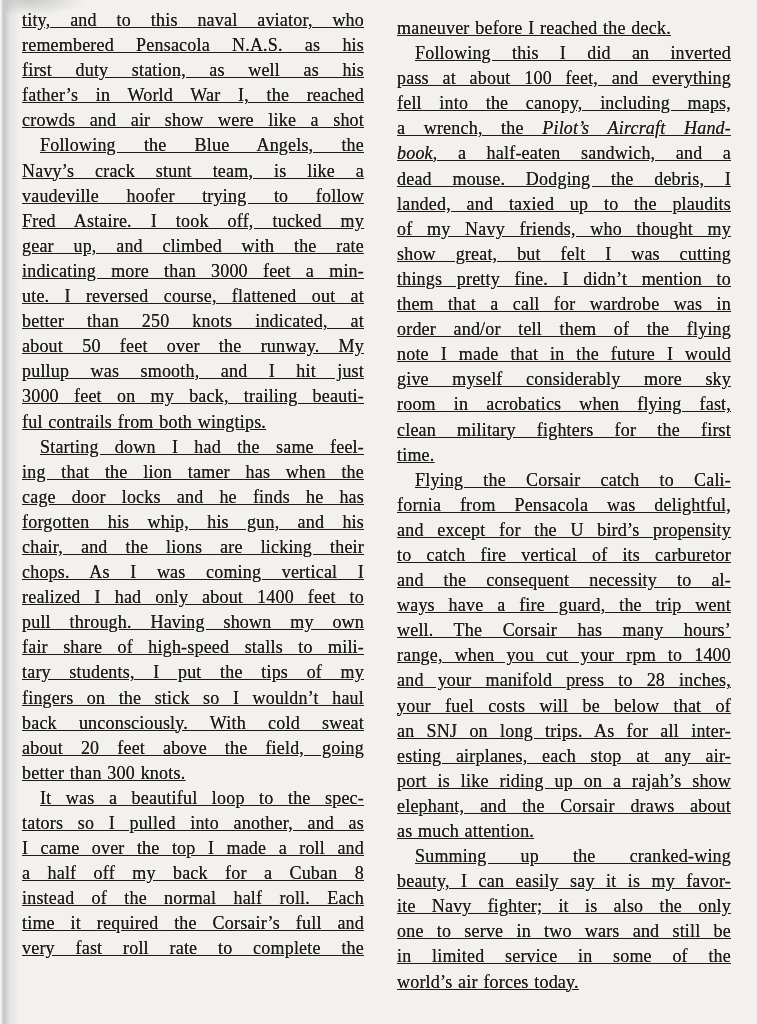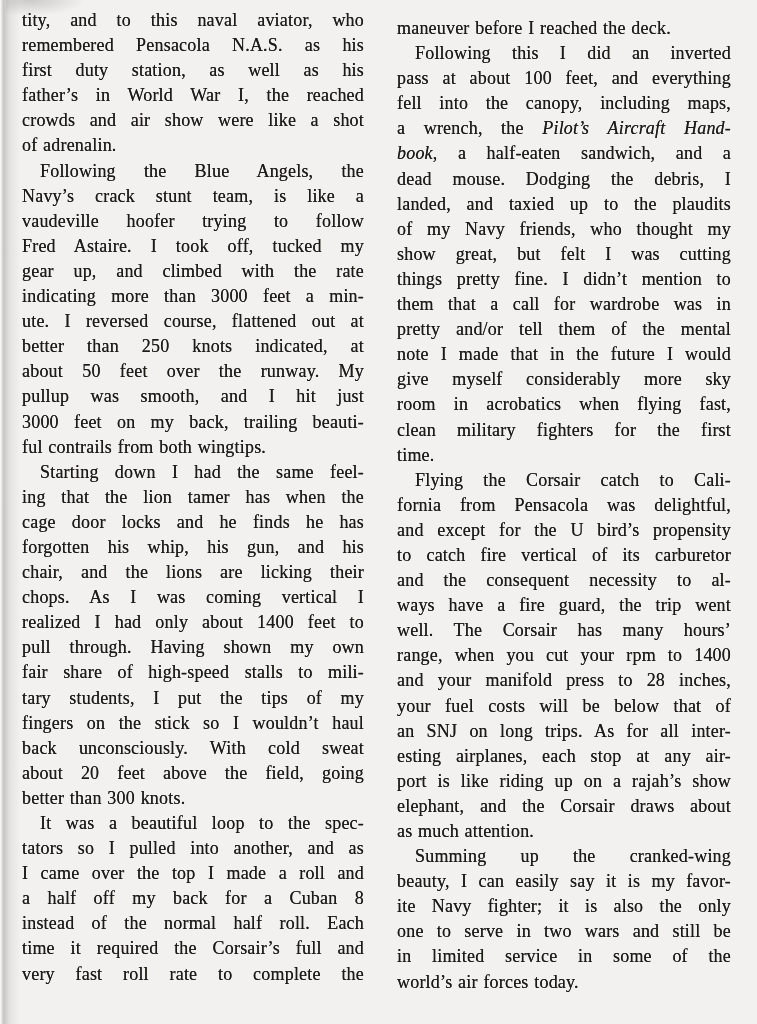--- a/index.html
+++ b/index.html
@@ -30,20 +30,21 @@
   }
   .scan-corner {
     position: absolute;
     left: 6px; top: 0;
     width: 80px; height: 16px;
     background: radial-gradient(ellipse at 30% 0%, rgba(140,140,138,0.38), rgba(140,140,138,0) 70%);
     pointer-events: none;
   }
   .col {
     position: absolute;
+    text-decoration: underline;
   }
   .col-left  { left: 22px;  top: 8px;  width: 342px; }
   .col-right { left: 397px; top: 16px; width: 334px; }
   .line {
     font-size: 18px;
     line-height: 25.1px;
     letter-spacing: 0.2px;
     word-spacing: 1px;
     text-align: justify;
     text-align-last: justify;
@@ -59,21 +60,20 @@
 
 <div class="page" style="--paper: #f2f1ef; --ink: #1c1b19; --edge: #c7c6c4;">
   <div class="scan-edge"></div>
   <div class="scan-corner"></div>
   <div class="col col-left">
       <div class="line"><span>tity, and to this naval aviator, who</span></div>
       <div class="line"><span>remembered Pensacola N.A.S. as his</span></div>
       <div class="line"><span>first duty station, as well as his</span></div>
       <div class="line"><span>father’s in World War I, the reached</span></div>
       <div class="line"><span>crowds and air show were like a shot</span></div>
-      <div class="line end"><span>of adrenalin.</span></div>
       <div class="line indent"><span>Following the Blue Angels, the</span></div>
       <div class="line"><span>Navy’s crack stunt team, is like a</span></div>
       <div class="line"><span>vaudeville hoofer trying to follow</span></div>
       <div class="line"><span>Fred Astaire. I took off, tucked my</span></div>
       <div class="line"><span>gear up, and climbed with the rate</span></div>
       <div class="line"><span>indicating more than 3000 feet a min-</span></div>
       <div class="line"><span>ute. I reversed course, flattened out at</span></div>
       <div class="line"><span>better than 250 knots indicated, at</span></div>
       <div class="line"><span>about 50 feet over the runway. My</span></div>
       <div class="line"><span>pullup was smooth, and I hit just</span></div>
@@ -107,21 +107,21 @@
       <div class="line"><span>pass at about 100 feet, and everything</span></div>
       <div class="line"><span>fell into the canopy, including maps,</span></div>
       <div class="line"><span>a wrench, the </span><span class="it">Pilot’s Aircraft Hand-</span></div>
       <div class="line"><span class="it">book</span><span>, a half-eaten sandwich, and a</span></div>
       <div class="line"><span>dead mouse. Dodging the debris, I</span></div>
       <div class="line"><span>landed, and taxied up to the plaudits</span></div>
       <div class="line"><span>of my Navy friends, who thought my</span></div>
       <div class="line"><span>show great, but felt I was cutting</span></div>
       <div class="line"><span>things pretty fine. I didn’t mention to</span></div>
       <div class="line"><span>them that a call for wardrobe was in</span></div>
-      <div class="line"><span>pretty and/or tell them of the mental</span></div>
+      <div class="line"><span>order and/or tell them of the flying</span></div>
       <div class="line"><span>note I made that in the future I would</span></div>
       <div class="line"><span>give myself considerably more sky</span></div>
       <div class="line"><span>room in acrobatics when flying fast,</span></div>
       <div class="line"><span>clean military fighters for the first</span></div>
       <div class="line end"><span>time.</span></div>
       <div class="line indent"><span>Flying the Corsair catch to Cali-</span></div>
       <div class="line"><span>fornia from Pensacola was delightful,</span></div>
       <div class="line"><span>and except for the U bird’s propensity</span></div>
       <div class="line"><span>to catch fire vertical of its carburetor</span></div>
       <div class="line"><span>and the consequent necessity to al-</span></div>

